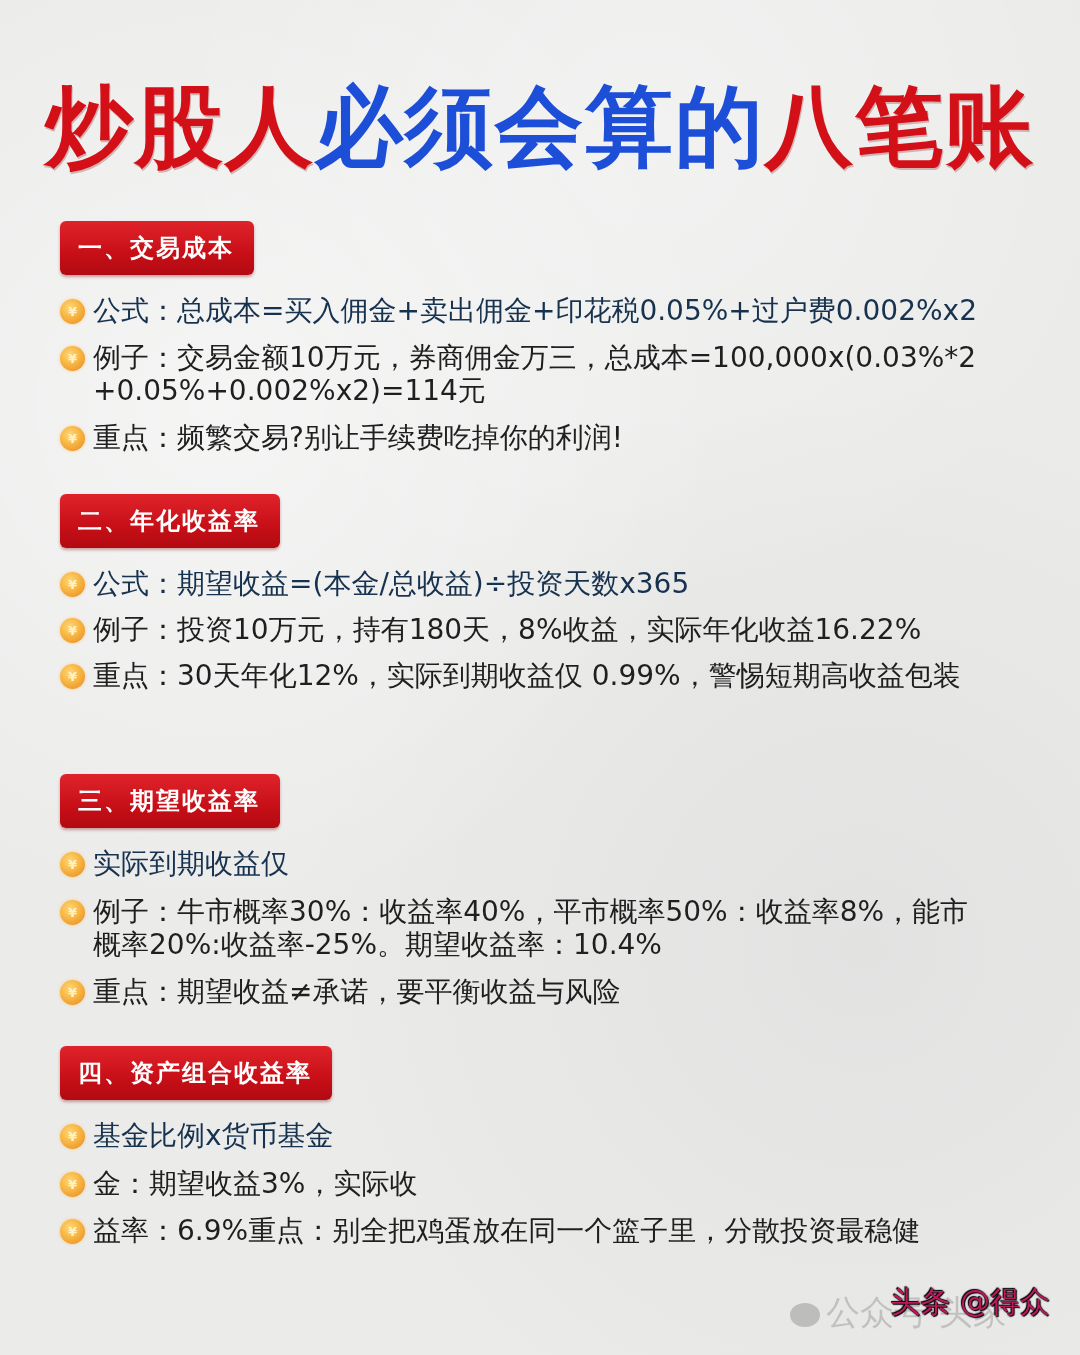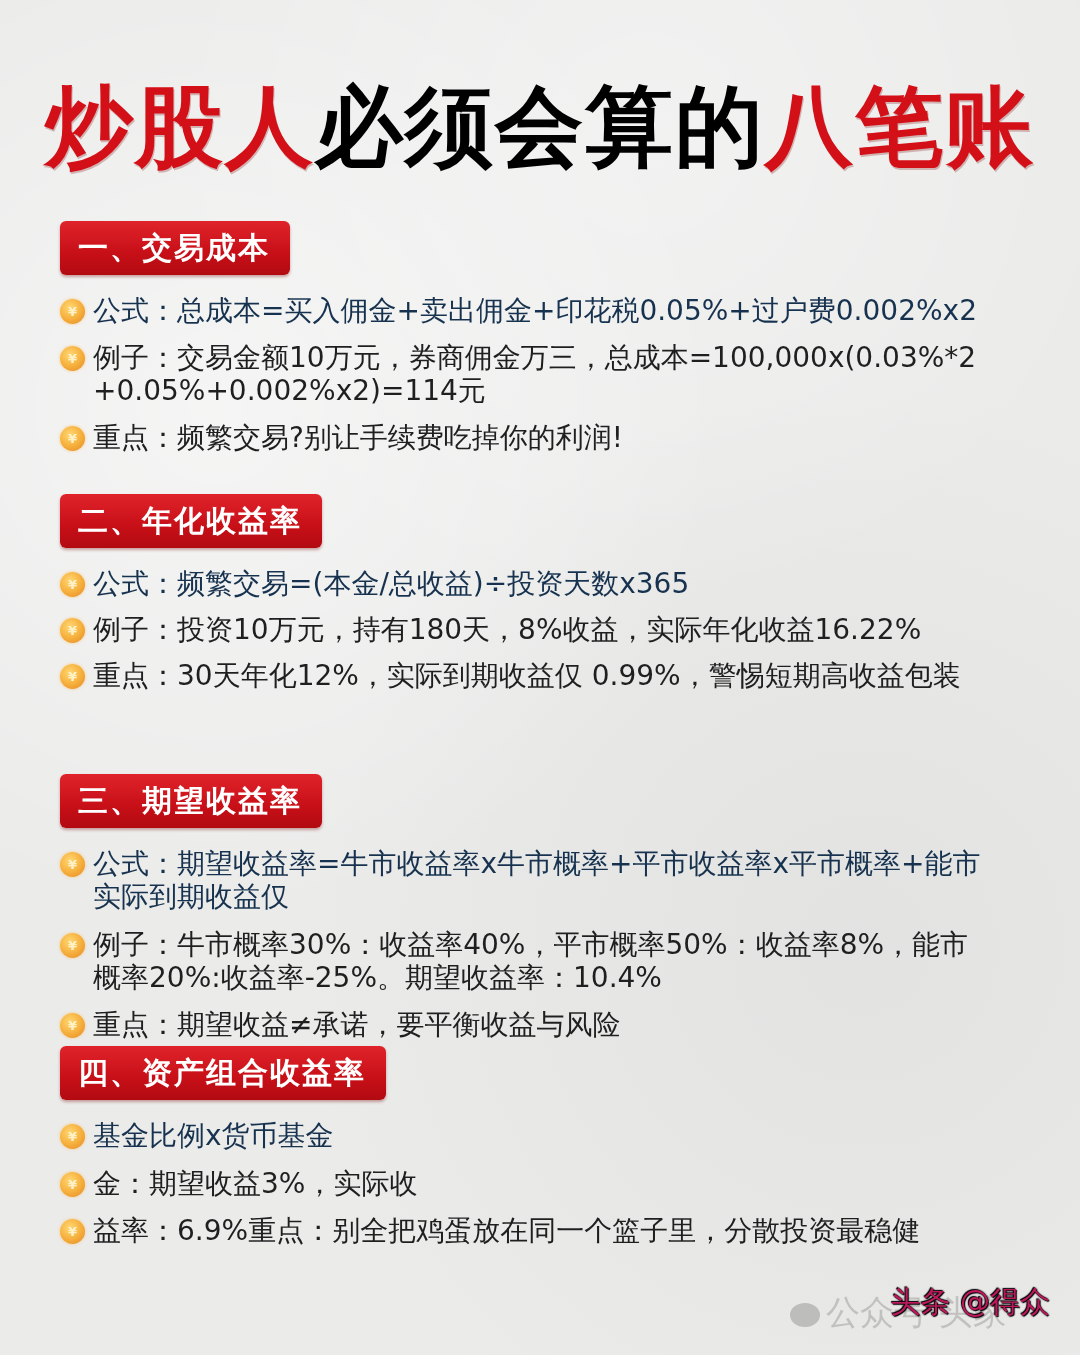--- a/index.html
+++ b/index.html
@@ -29,37 +29,37 @@
       width: 1080px;
       text-align: center;
       font-size: 88px;
       font-weight: 900;
       letter-spacing: 2px;
       line-height: 110px;
       white-space: nowrap;
       font-family: "DejaVu Sans", sans-serif;
     }
     .title .red { color: #d30f17; text-shadow: 1px 2px 0 rgba(120,0,0,0.25); margin-top: 16px; }
-    .title .black { color: #000000; }
+    .title .black { color: #1d4ed8; }
 
     .section {
       position: absolute;
       left: 60px;
       width: 980px;
     }
     .tag {
       display: inline-block;
       height: 54px;
       line-height: 54px;
       padding: 0 20px 0 18px;
       border-radius: 6px;
       background: linear-gradient(180deg, #e0232b 0%, #c70f17 60%, #b20a12 100%);
       box-shadow: 0 2px 3px rgba(120,0,0,0.35);
       color: #ffffff;
-      font-size: 30px;
+      font-size: 24px;
       font-weight: 900;
       letter-spacing: 2px;
       white-space: nowrap;
     }
     .item {
       position: relative;
       padding-left: 33px;
       font-size: 28px;
       line-height: 33px;
       white-space: normal;
@@ -133,37 +133,36 @@
     <div class="item key" style="margin-top:14px;">
       <span class="coin">¥</span>
       <span class="line">重点：频繁交易?别让手续费吃掉你的利润!</span>
     </div>
   </div>
 
   <div class="section" style="top:494px;">
     <div class="tag">二、年化收益率</div>
     <div class="item formula" style="margin-top:19px;">
       <span class="coin">¥</span>
-      <span class="line">公式：频繁交易=(本金/总收益)÷投资天数x365</span>
+      <span class="line">公式：期望收益=(本金/总收益)÷投资天数x365</span>
     </div>
     <div class="item example" style="margin-top:13px;">
       <span class="coin">¥</span>
       <span class="line">例子：投资10万元，持有180天，8%收益，实际年化收益16.22%</span>
     </div>
     <div class="item key" style="margin-top:13px;">
       <span class="coin">¥</span>
       <span class="line">重点：30天年化12%，实际到期收益仅 0.99%，警惕短期高收益包装</span>
     </div>
   </div>
 
   <div class="section" style="top:735px;margin-top:39px;">
     <div class="tag">三、期望收益率</div>
     <div class="item formula" style="margin-top:19px;">
       <span class="coin">¥</span>
-      <span class="line">公式：期望收益率=牛市收益率x牛市概率+平市收益率x平市概率+能市</span>
       <span class="line">实际到期收益仅</span>
     </div>
     <div class="item example" style="margin-top:15px;">
       <span class="coin">¥</span>
       <span class="line">例子：牛市概率30%：收益率40%，平市概率50%：收益率8%，能市</span>
       <span class="line">概率20%:收益率-25%。期望收益率：10.4%</span>
     </div>
     <div class="item key" style="margin-top:14px;">
       <span class="coin">¥</span>
       <span class="line">重点：期望收益≠承诺，要平衡收益与风险</span>

